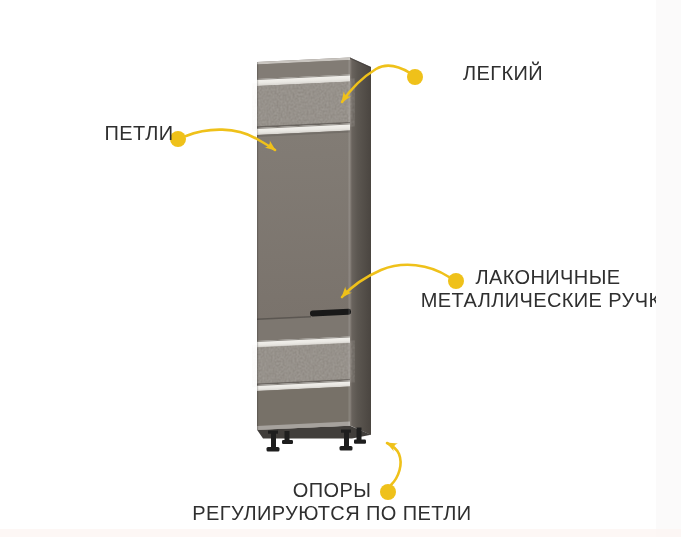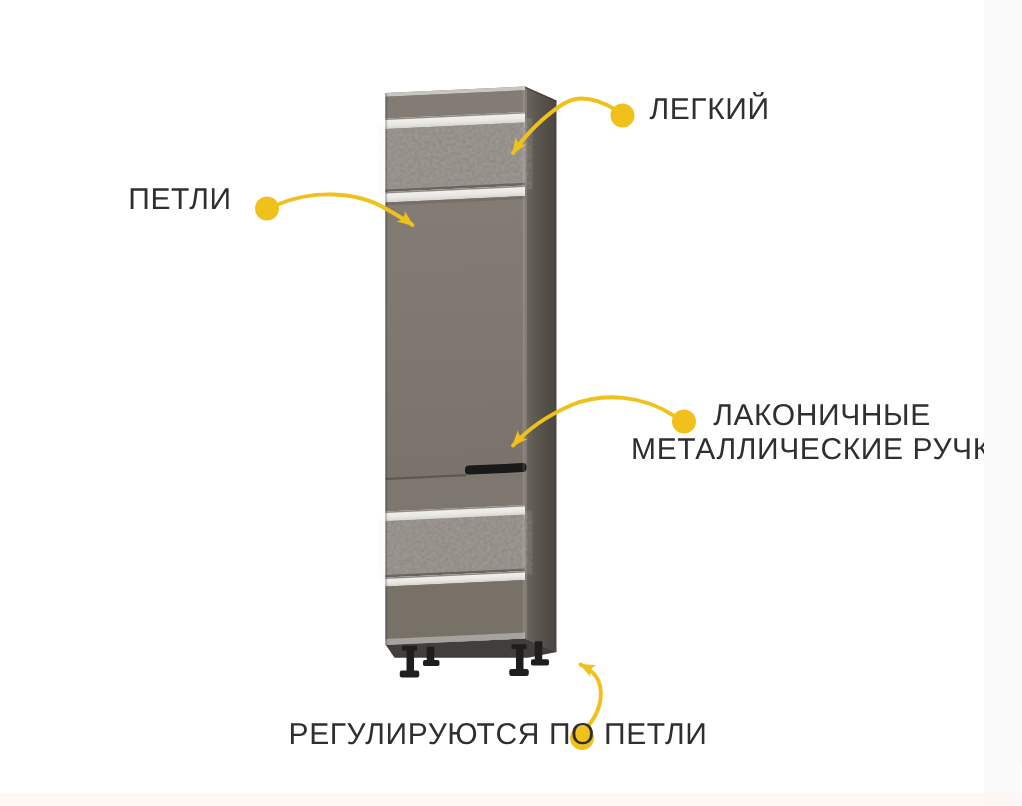--- a/index.html
+++ b/index.html
@@ -129,32 +129,33 @@
       <path d="M 391 485 C 399 477, 403 464, 399 454 C 397 449, 393 446, 387 443" marker-end="url(#ah)"></path>
     </g>
     <g fill="#EFC11A">
       <circle cx="415" cy="77" r="8"></circle>
       <circle cx="178" cy="139" r="8"></circle>
       <circle cx="456" cy="281" r="8"></circle>
       <circle cx="388" cy="492" r="8"></circle>
     </g>
   </svg>
 
-  <div class="callout" style="left:403px;top:62px;width:140px;">
+  <div class="callout" style="left:403px;top:62px;width:140px;text-align:right;">
     <div class="ln">ЛЕГКИЙ</div>
   </div>
 
-  <div class="callout" style="left:0px;top:122px;width:240px;">
+  <div class="callout" style="left:0px;top:122px;width:240px;padding-left:19px;">
     <div class="ln">ПЕТЛИ</div>
   </div>
 
   <div class="callout" style="left:408px;top:266px;width:280px;">
     <div class="ln">ЛАКОНИЧНЫЕ</div>
     <div class="ln">МЕТАЛЛИЧЕСКИЕ РУЧКИ</div>
   </div>
 
   <div class="callout" style="left:172px;top:479px;width:320px;">
+    <div class="ln">ОПОРЫ</div>
     <div class="ln">РЕГУЛИРУЮТСЯ ПО ПЕТЛИ</div>
   </div>
 
   <div class="edge-band-right"></div>
   <div class="edge-band-bottom"></div>
 </div>
 
 </body></html>

